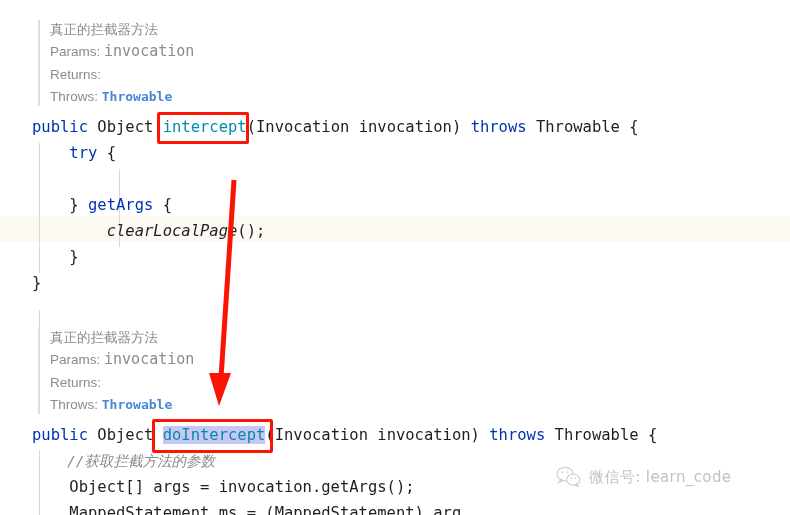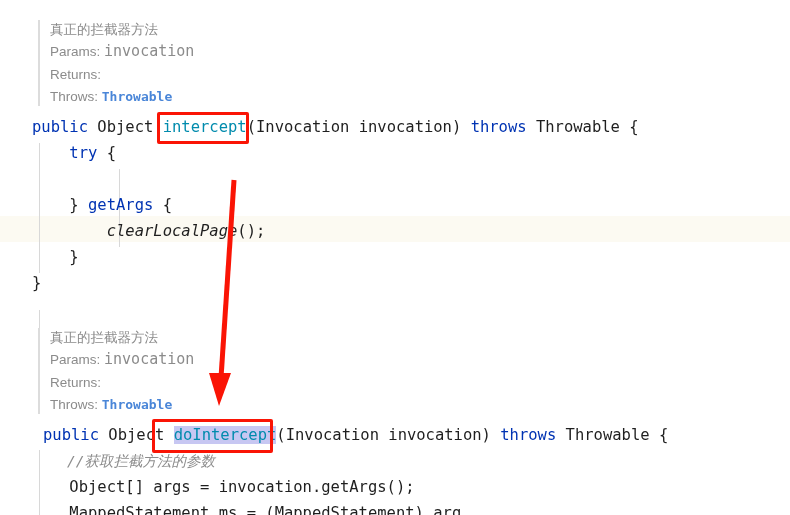--- a/index.html
+++ b/index.html
@@ -160,29 +160,42 @@
   <div class="docblock" style="left:38px; top:326px; width:240px;">
     <div class="doc-cn">真正的拦截器方法</div>
     <div><span class="doc-label">Params:</span> <span class="doc-val">invocation</span></div>
     <div><span class="doc-label">Returns:</span> <span class="doc-val"></span></div>
     <div><span class="doc-label">Throws:</span> <span class="doc-link">Throwable</span></div>
   </div>
 
   <div class="indent-guide" style="left:39px; top:310px; height:18px;"></div>
   <div class="indent-guide" style="left:39px; top:450px; height:65px;"></div>
 
-  <div class="code-line" style="top:422px;margin-left:11px;"><span class="kw">public</span><span class="plain"> Object </span><span class="method sel">doIntercept</span><span class="plain">(Invocation invocation) </span><span class="kw">throws</span><span class="plain"> Throwable {</span></div>
+  <div class="code-line" style="top:422px;"><span class="kw">public</span><span class="plain"> Object </span><span class="method sel">doIntercept</span><span class="plain">(Invocation invocation) </span><span class="kw">throws</span><span class="plain"> Throwable {</span></div>
 
   <div class="code-line doc-cn" style="top:448px; font-style:italic; color:#8c8c8c; font-family:'DejaVu Sans Mono','Liberation Mono',monospace; font-size:14.5px;">    //获取拦截方法的参数</div>
 
   <div class="code-line" style="top:474px;">    Object[] args = invocation.getArgs();</div>
   <div class="code-line" style="top:500px;">    MappedStatement ms = (MappedStatement) arg</div>
 
   <div class="anno-box" style="left:157px; top:112px; width:92px; height:32px;"></div>
   <div class="anno-box" style="left:152px; top:419px; width:121px; height:34px;"></div>
 
   <svg id="anno-arrow" viewBox="0 0 100 240">
     <path d="M 54 2 L 41 200" stroke="#fa1405" stroke-width="5" fill="none" stroke-linecap="butt"></path>
     <path d="M 39 228 L 29 195 L 51 195 Z" fill="#fa1405"></path>
   </svg>
 
+  <div id="watermark">
+    <svg width="26" height="22" viewBox="0 0 26 22">
+      <ellipse cx="9" cy="8" rx="8" ry="6.6" fill="none" stroke="#b6b6b6" stroke-width="1.3"></ellipse>
+      <path d="M 5 13.3 L 2.6 16.6 L 6.6 14.8 Z" fill="none" stroke="#b6b6b6" stroke-width="1.3"></path>
+      <circle cx="6.3" cy="6.2" r="1.05" fill="#b6b6b6"></circle>
+      <circle cx="11.4" cy="6.2" r="1.05" fill="#b6b6b6"></circle>
+      <ellipse cx="17.2" cy="13.6" rx="6.6" ry="5.5" fill="#ffffff" stroke="#b6b6b6" stroke-width="1.3"></ellipse>
+      <path d="M 20.6 18 L 22.8 20.6 L 19.4 19.2 Z" fill="none" stroke="#b6b6b6" stroke-width="1.3"></path>
+      <circle cx="15.1" cy="12.2" r="0.9" fill="#b6b6b6"></circle>
+      <circle cx="19.3" cy="12.2" r="0.9" fill="#b6b6b6"></circle>
+    </svg>
+    <span class="wm-text">微信号: learn_code</span>
+  </div>
 
 </div>
 
 </body></html>

